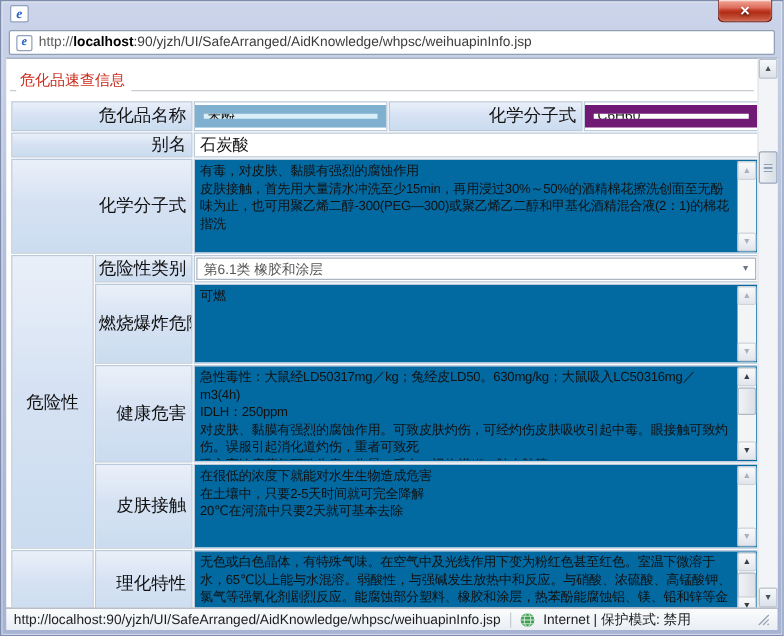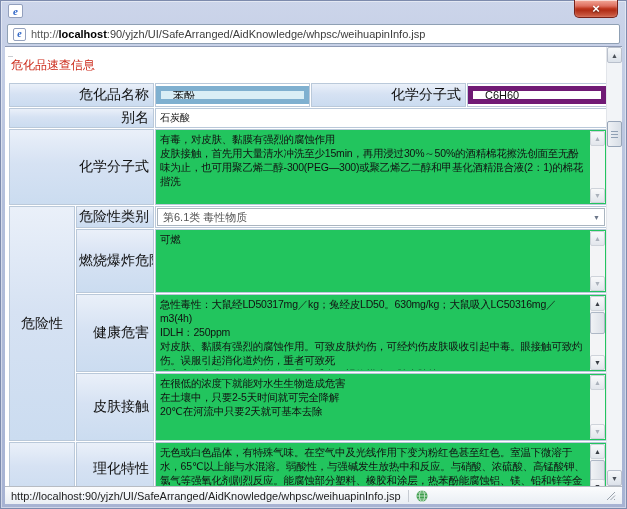--- a/index.html
+++ b/index.html
@@ -33,45 +33,45 @@
   .fav.small { width:13px; height:13px; font-size:10px; }
   .urltext { font-size:11px; white-space:nowrap; overflow:hidden; color:#5a5a5a; }
   .urltext .host { color:#000; font-weight:bold;text-align:center; }
   .urltext .rest { color:#3c3c3c; }
 
   
   .content { position:absolute; top:46px; left:5px; width:617px; height:440px;
     background:#fff; border-top:1px solid #8e9ab5; display:flex; }
   .form-area { flex:1; padding:8px 1px 0 3px; overflow:hidden; }
 
-  .legend-row { display:flex; align-items:flex-start; margin:1px 2px 7px 0;flex-direction:column; }
+  .legend-row { display:flex; align-items:flex-end; margin:1px 2px 7px 0; }
   .legend-line { border-top:1px solid #c9ccd2; height:0; }
   .legend-line.left { width:5px; }
   .legend-line.right { flex:1; }
   .legend-text { color:#cc2a1a; font-size:12px; padding:0 5px 0 3px; white-space:nowrap; }
 
   table.form-table { border-collapse:separate; border-spacing:1px; table-layout:fixed;
     width:600px; background:#fff; }
   .form-table td { border:1px solid #bac9da; overflow:hidden; vertical-align:middle; }
   td.label { background:linear-gradient(180deg,#eaf0f9 0%,#d6e2f3 45%,#cbdcf0 100%);
     text-align:right; padding:0 4px 0 2px; font-size:14px; color:#111; white-space:nowrap; }
   td.group { text-align:center; padding:0 11px; }
   td.field { background:#fff; padding:0; }
 
   tr.r1 td { height:24px; } tr.r2 td { height:18px;margin-top:44px; } tr.r3 td { height:76px; }
   tr.r4 td { height:22px; } tr.r5 td { height:64px; } tr.r6 td { height:78px; }
   tr.r7 td { height:68px; } tr.r8 td { height:54px; }
 
-  .txt-input { display:block; width:100%; height:18px; margin:0; border:5px solid #701a75;
-    padding:1px 12px; font:11px "Liberation Sans","DejaVu Sans",sans-serif; color:#111; background:#fff; }
+  .txt-input { display:block; width:100%; height:18px; margin:0; border:7px solid #701a75;
+    padding:1px 3px; font:11px "Liberation Sans","DejaVu Sans",sans-serif; color:#111; background:#fff; }
   .txt-input.hl { background:#d9eef6; border-color:#7fb0d0; }
-  .cell-text { display:block; padding:0 4px; font-size:10px; color:#111; }
-
-  
-  .ta { position:relative; width:100%; height:100%; background:#22c55e; }
+  .cell-text { display:block; padding:0 4px; font-size:13px; color:#111; }
+
+  
+  .ta { position:relative; width:100%; height:100%; background:#0369a1; }
   .ta-text { position:absolute; top:1px; bottom:1px; left:2px; right:18px; padding:1px 2px;
     font-size:10.5px; letter-spacing:-0.2px; line-height:14px; white-space:pre-line;
     color:#111; overflow:hidden; }
   .ta-scroll { position:absolute; top:1px; bottom:1px; right:1px; width:15px; background:#f3f4f6; }
   .sb-btn { position:absolute; left:0; width:15px; height:15px;
     background:linear-gradient(180deg,#f8f9fa,#e2e6ec); border:1px solid #ced3da; border-radius:2px;
     display:flex; align-items:center; justify-content:center; cursor:pointer; }
   .sb-btn.up { top:0; } .sb-btn.down { bottom:0; }
   .sb-arrow { font-size:7px; color:#aab1bb; line-height:1; }
   .ta-scroll.active .sb-arrow { color:#383d44; }
@@ -177,21 +177,21 @@
               </div>
             </div>
           </td>
         </tr>
 
         <tr class="r4">
           <td class="label group" rowspan="4"><span>危险性</span></td>
           <td class="label"><span>危险性类别</span></td>
           <td class="field" colspan="3">
             <div class="select">
-              <span class="select-text">第6.1类 毒性物质</span>
+              <span class="select-text">第6.1类 橡胶和涂层</span>
               <span class="select-arrow">▼</span>
             </div>
           </td>
         </tr>
 
         <tr class="r5">
           <td class="label"><span>燃烧爆炸危险性</span></td>
           <td class="field" colspan="3">
             <div class="ta">
               <div class="ta-text">可燃</div>
@@ -284,20 +284,21 @@
   <div class="statusbar">
     <span class="sb-url">http://localhost:90/yjzh/UI/SafeArranged/AidKnowledge/whpsc/weihuapinInfo.jsp</span>
     <span class="sb-sep"></span>
     <svg width="12" height="12" viewBox="0 0 12 12">
       <circle cx="6" cy="6" r="5.5" fill="#3f9e4d"></circle>
       <ellipse cx="6" cy="6" rx="2.6" ry="5.4" fill="none" stroke="#d8eedc" stroke-width="0.8"></ellipse>
       <line x1="0.6" y1="6" x2="11.4" y2="6" stroke="#d8eedc" stroke-width="0.8"></line>
       <line x1="1.4" y1="3" x2="10.6" y2="3" stroke="#d8eedc" stroke-width="0.7"></line>
       <line x1="1.4" y1="9" x2="10.6" y2="9" stroke="#d8eedc" stroke-width="0.7"></line>
     </svg>
+    <span class="zone">Internet | 保护模式: 禁用</span>
     <span class="sb-spacer"></span>
     <svg width="11" height="11" viewBox="0 0 11 11">
       <line x1="10" y1="2" x2="2" y2="10" stroke="#9aa2ac" stroke-width="1"></line>
       <line x1="10" y1="5.5" x2="5.5" y2="10" stroke="#9aa2ac" stroke-width="1"></line>
       <line x1="10" y1="9" x2="9" y2="10" stroke="#9aa2ac" stroke-width="1"></line>
     </svg>
   </div>
 </div>
 
 </body></html>

